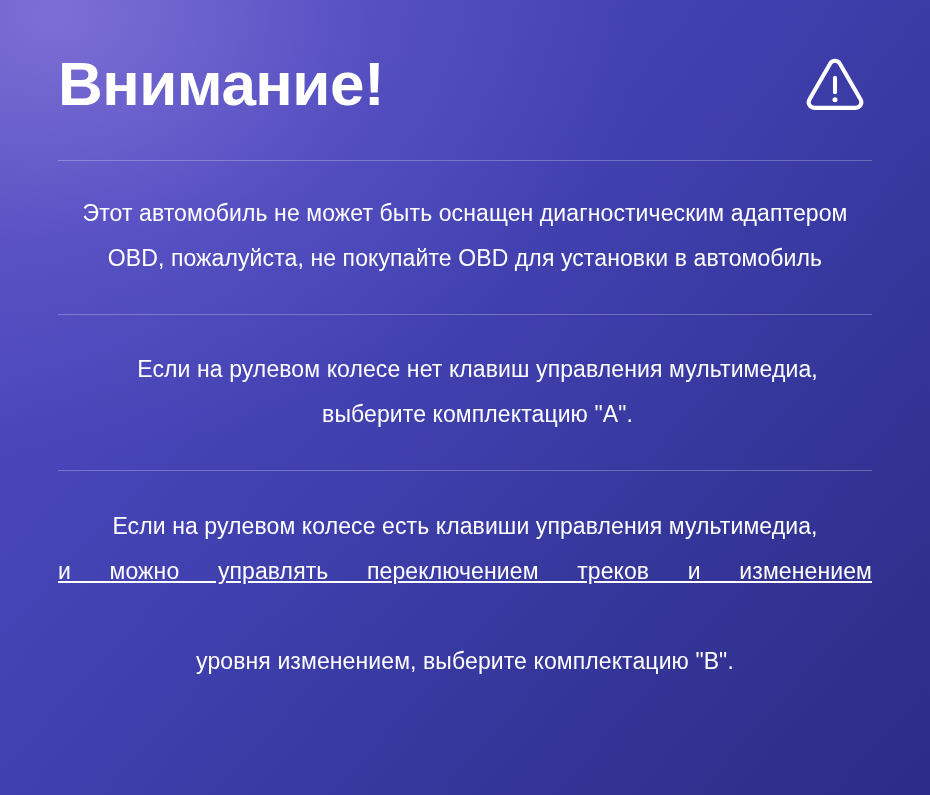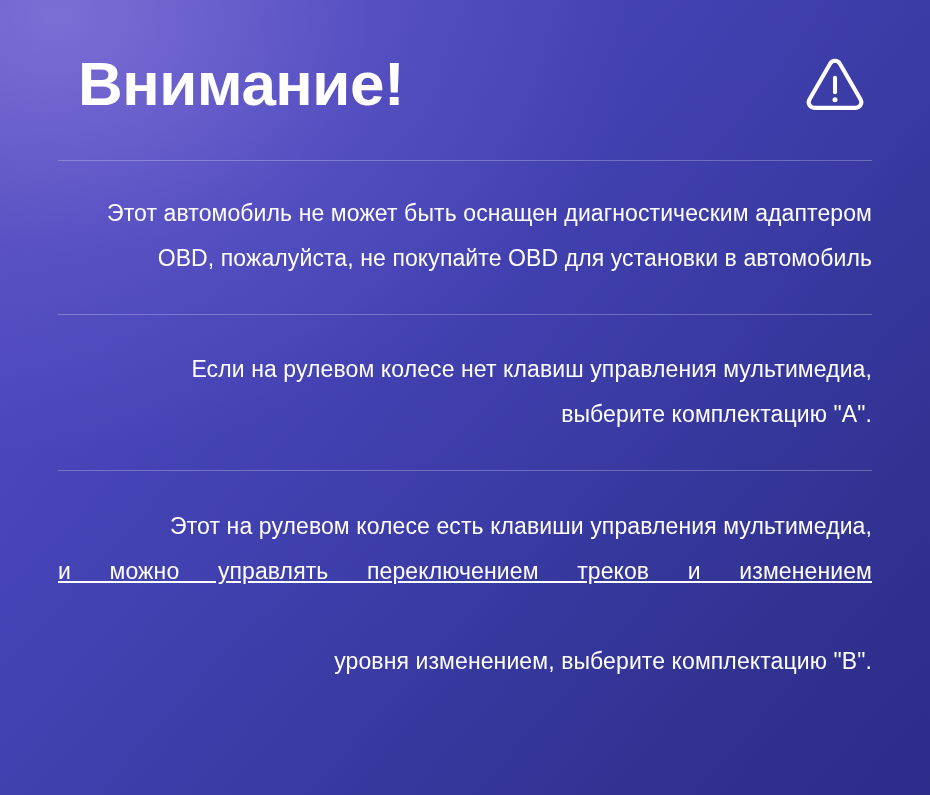--- a/index.html
+++ b/index.html
@@ -48,21 +48,20 @@
     padding-top: 8px;
   }
 
   .notice-title {
     font-size: 62px;
     font-weight: 700;
     letter-spacing: -0.5px;
     line-height: 1;
     white-space: nowrap;
     color: #ffffff;
-    margin-left: 20px;
   }
 
   .warning-icon {
     width: 62px;
     height: 62px;
     flex: 0 0 auto;
     margin-right: 6px;
     margin-top: 2px;
   }
   .warning-icon svg { display: block; width: 100%; height: 100%; }
@@ -94,21 +93,21 @@
 
   
   .justify { text-align: justify; text-justify: inter-word; text-decoration: underline; }
   .justify::after {
     content: "";
     display: inline-block;
     width: 100%;
     height: 0;
   }
 
-  .nowrap-last { text-align: right; }
+  .nowrap-last { text-align: center; }
 </style>
 </head>
 <body>
 
 <div class="notice-card">
 
   <div class="notice-header">
     <h1 class="notice-title">Внимание!</h1>
 
     <span class="warning-icon">
@@ -131,19 +130,19 @@
     <hr class="divider">
 
     <div class="notice-block block-2">
       <p class="nowrap-last">Если на рулевом колесе нет клавиш управления мультимедиа,</p>
       <p class="nowrap-last">выберите комплектацию "A".</p>
     </div>
 
     <hr class="divider">
 
     <div class="notice-block block-3">
-      <p class="nowrap-last">Этот на рулевом колесе есть клавиши управления мультимедиа,</p>
+      <p class="nowrap-last">Если на рулевом колесе есть клавиши управления мультимедиа,</p>
       <p class="justify">и можно управлять переключением треков и изменением</p>
       <p class="nowrap-last">уровня изменением, выберите комплектацию "B".</p>
     </div>
 
   </div>
 </div>
 
 </body></html>

